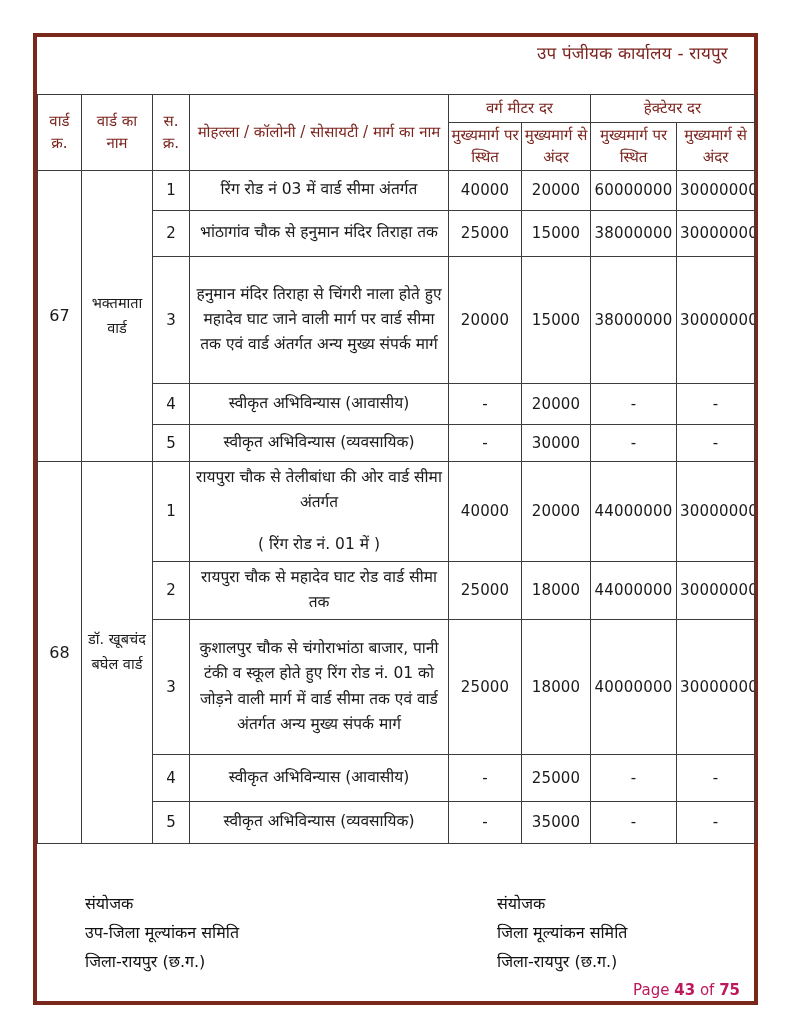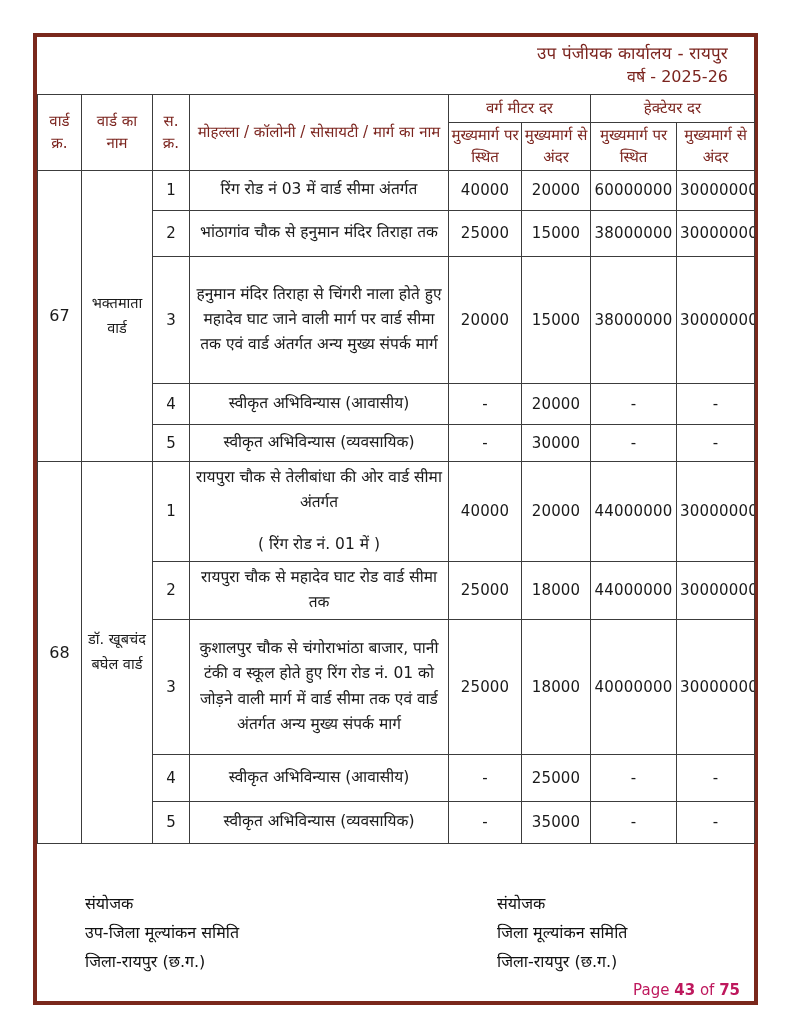--- a/index.html
+++ b/index.html
@@ -19,21 +19,21 @@
   }
   
   .doc-header {
     height: 57px;
     text-align: right;
     padding: 4px 16px 0 0;
     color: #7b241e;
   }
   .hdr-block {
     display: inline-block;
-    text-align: right;
+    text-align: center;
     padding-right: 10px;
   }
   .hdr-office { font-size: 17px; line-height: 24px; letter-spacing: 0.2px; }
   .hdr-year   { font-size: 16px; line-height: 23px; }
   
   table.rates {
     width: 100%;
     border-collapse: collapse;
     table-layout: fixed;
   }
@@ -91,21 +91,20 @@
   .page-num b { font-weight: bold; }
 </style>
 </head>
 <body>
 
 <div class="page">
 
   <div class="doc-header">
     <div class="hdr-block">
       <div class="hdr-office">उप पंजीयक कार्यालय - रायपुर</div>
-      <div class="hdr-year">वर्ष - 2025-26</div>
     </div>
   </div>
 
   <table class="rates">
     <colgroup>
       <col style="width:44px">
         <col style="width:71px">
         <col style="width:37px">
         <col style="width:259px">
       <col style="width:73px">

